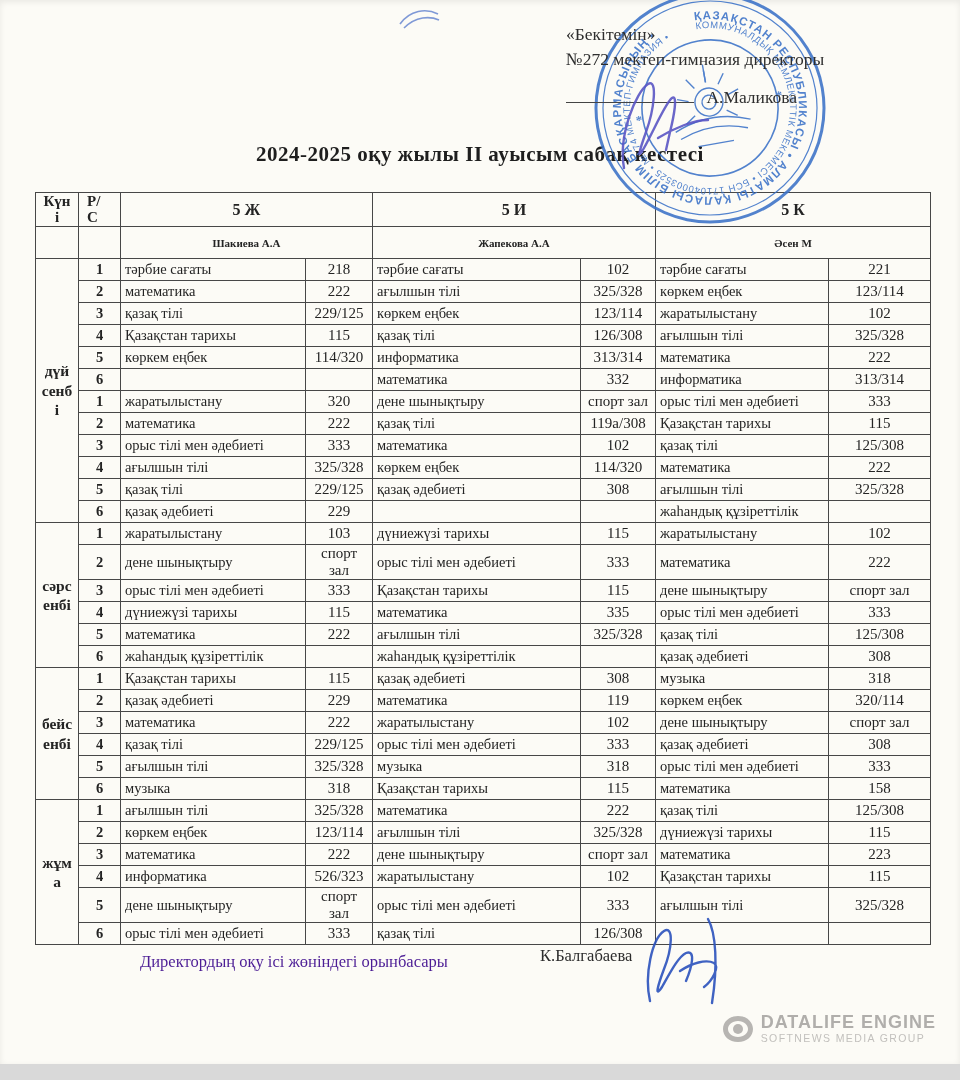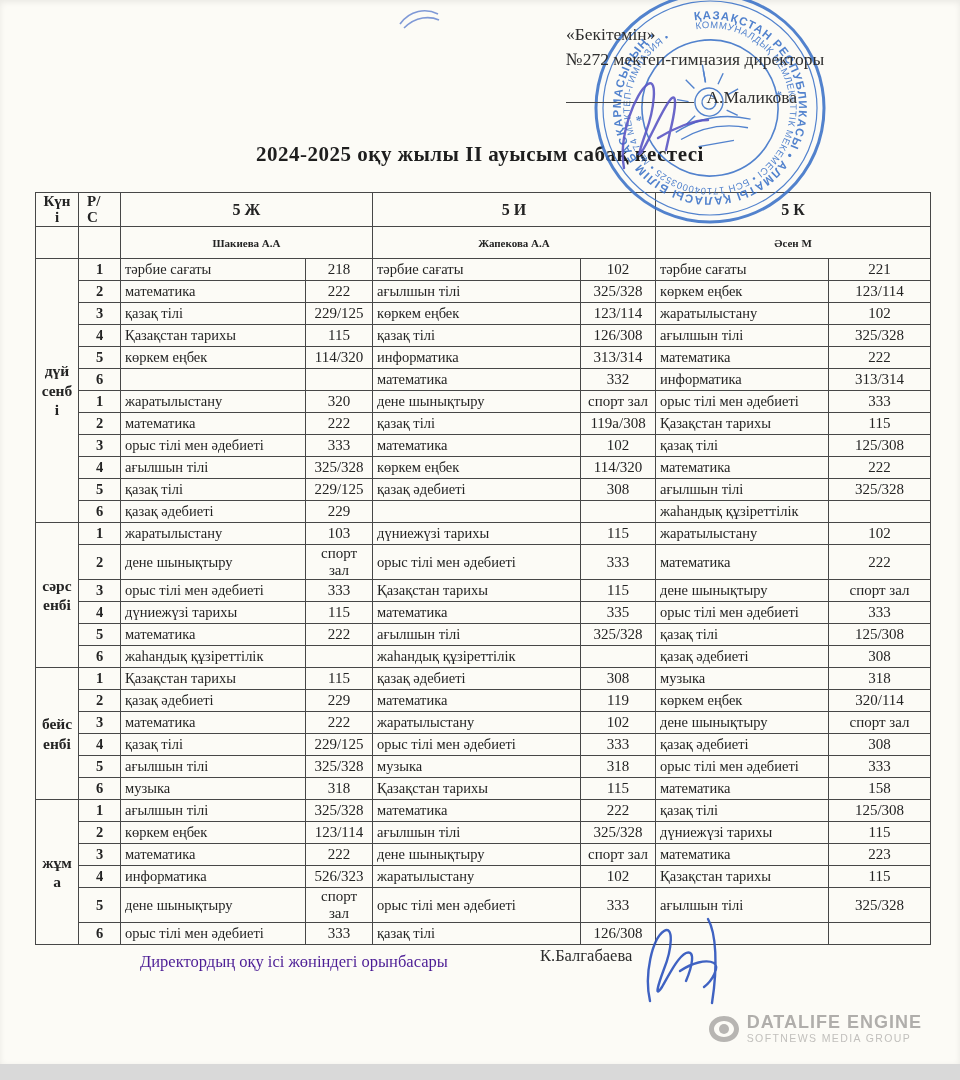--- a/index.html
+++ b/index.html
@@ -29,21 +29,21 @@
   th.teacher{font-size:11px;font-weight:bold;height:31px;text-align:center;}
   td.day-cell{font-weight:bold;font-size:15.5px;text-align:center;white-space:pre-line;line-height:1.25;vertical-align:middle;}
   td.num-cell{font-weight:bold;text-align:center;height:21px;}
   td.subj-cell{text-align:left;padding-left:9px;}
   td.room-cell{text-align:center;font-size:15px;}
   
   .footer-role{position:absolute;left:140px;top:952px;font-size:16.5px;color:#4c1d95;}
   .footer-name{position:absolute;left:540px;top:946px;font-size:16.5px;color:#2c2c2c;}
   .sig-bottom{position:absolute;left:620px;top:905px;z-index:3;}
   
-  .watermark{position:absolute;right:38px;bottom:18px;display:flex;align-items:center;gap:6px;}
+  .watermark{position:absolute;right:24px;bottom:18px;display:flex;align-items:center;gap:6px;}
   .wm-texts{display:flex;flex-direction:column;line-height:1.1;}
   .wm-line1{font-family:"Liberation Sans",sans-serif;font-weight:bold;font-size:18px;letter-spacing:1px;color:#b0aeab;}
   .wm-line2{font-family:"Liberation Sans",sans-serif;font-size:10.5px;letter-spacing:1.4px;color:#c2c0bd;}
 </style>
 </head>
 <body>
 
 <div class="page">
 
   <div class="approve">

